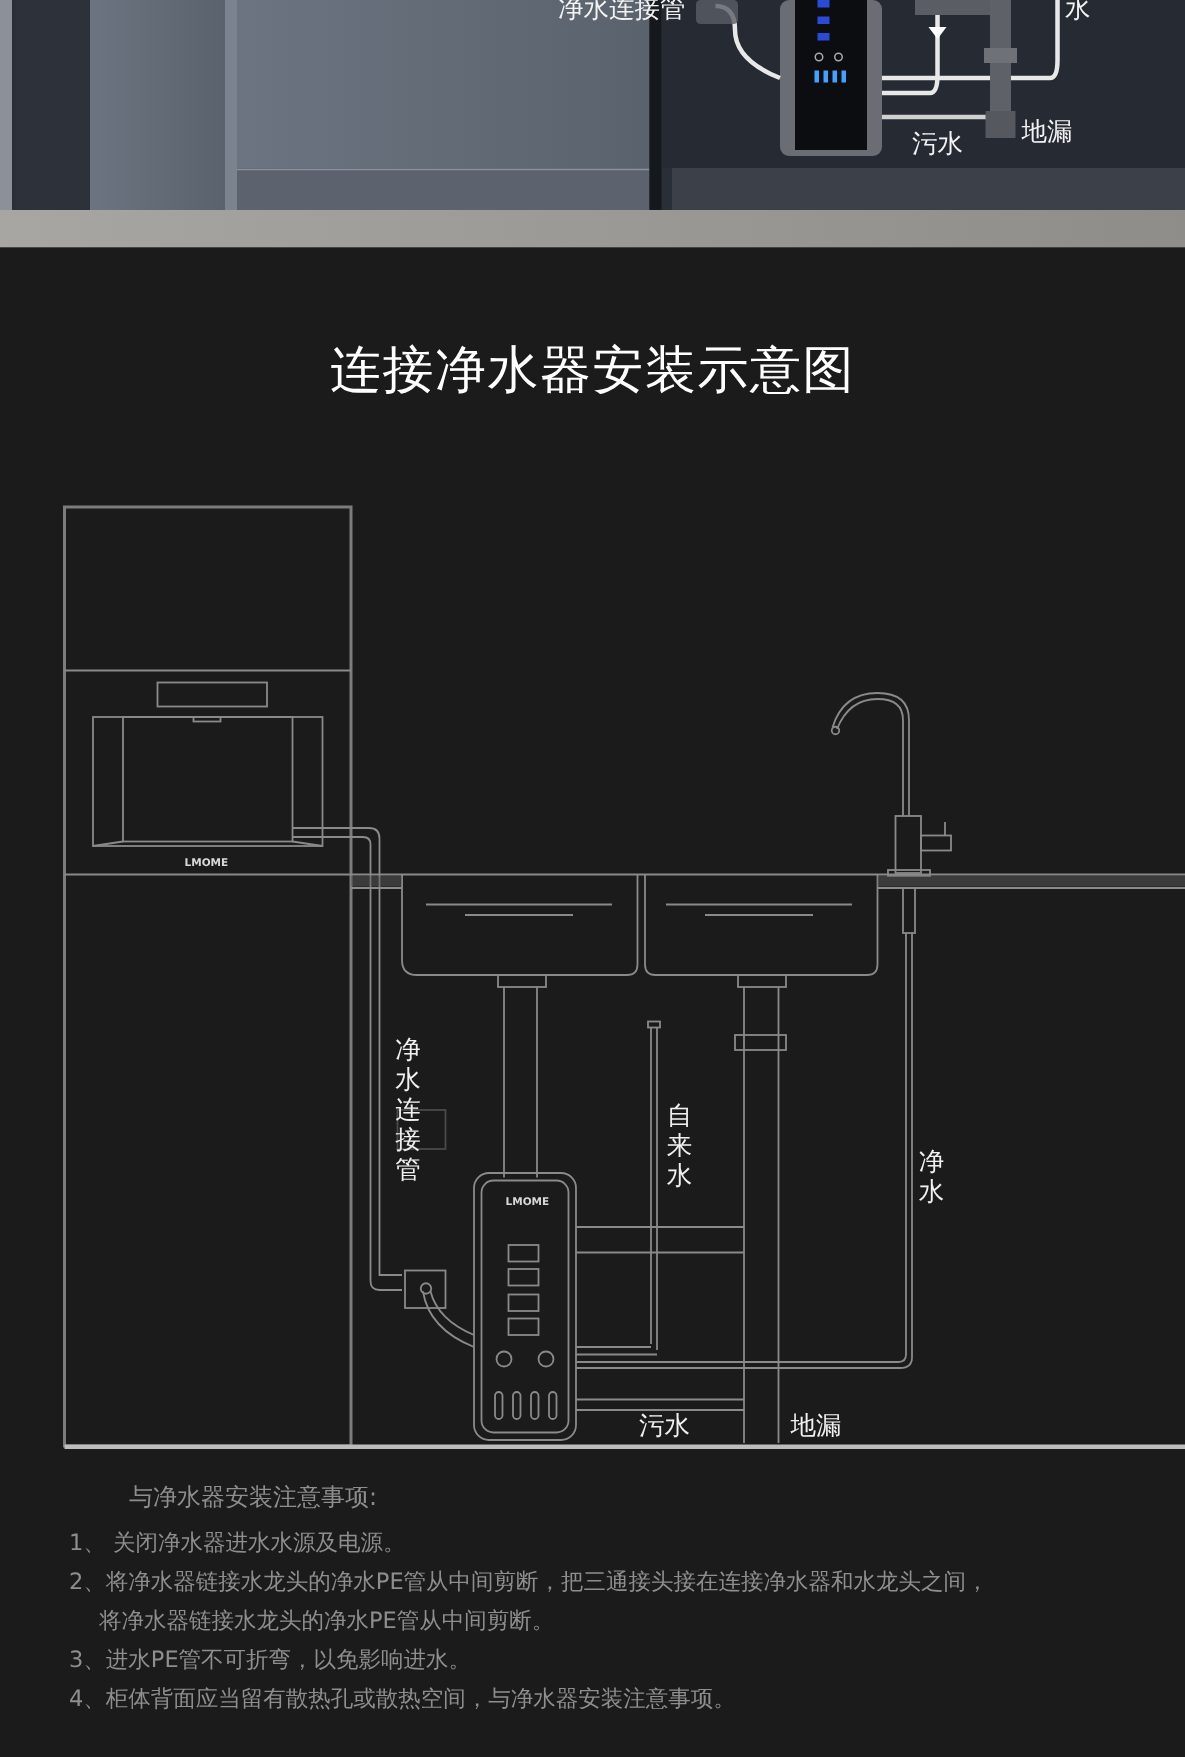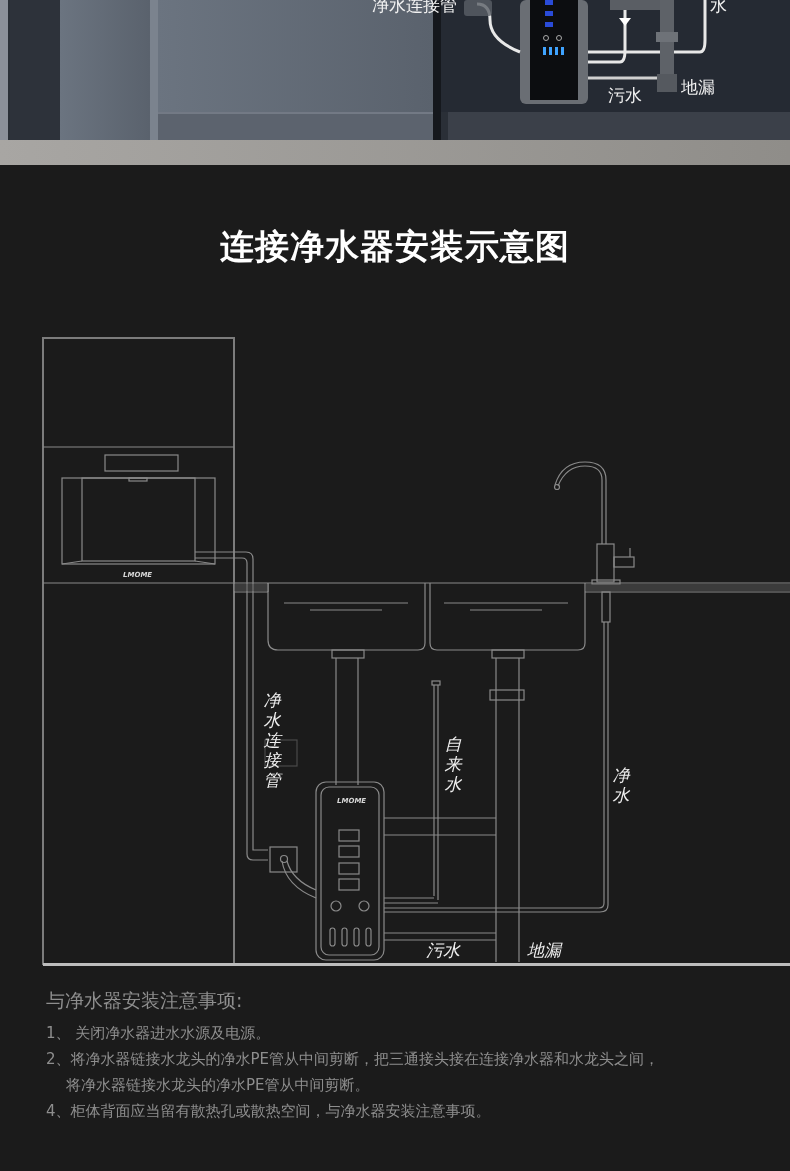--- a/index.html
+++ b/index.html
@@ -1,25 +1,25 @@
 <!DOCTYPE html>
 <html><head>
 <meta charset="utf-8">
 <style>
   html, body { margin: 0; padding: 0; }
   body { width: 790px; height: 1171px; background: #1b1b1b; overflow: hidden; position: relative; font-family: "DejaVu Sans", sans-serif; }
   .photo { position: absolute; left: 0; top: 0; width: 790px; height: 165px; overflow: hidden; background: #2a2f37; }
   .photo svg { position: absolute; left: 0; top: 0; }
   .photo-label { position: absolute; color: #f2f2f2; font-size: 17px; white-space: nowrap; }
-  .title { position: absolute; left: 0; width: 790px; top: 224px; text-align: center; color: #ffffff; font-size: 34px; font-weight: bold; letter-spacing: 1px; }
-  .diagram { position: absolute; left: 0; top: 330px; font-style: italic; }
+  .title { position: absolute; left: 0; width: 790px; top: 224px; text-align: center; color: #ffffff; font-size: 34px; font-weight: normal; letter-spacing: 1px; }
+  .diagram { position: absolute; left: 0; top: 330px; }
   .vlabel { position: absolute; color: #f0f0f0; font-size: 17px; line-height: 20px; width: 20px; text-align: center; word-break: break-all; }
   .hlabel { position: absolute; color: #f0f0f0; font-size: 17px; white-space: nowrap; }
   .notes { position: absolute; left: 46px; top: 988px; color: #8e8e8e; font-size: 15px; }
-  .notes .heading { font-size: 19px; margin-bottom: 6px; }
+  .notes .heading { font-size: 16px; margin-bottom: 6px; margin-left: 40px; }
   .notes .item { height: 26px; line-height: 26px; white-space: nowrap; }
   .notes .cont { padding-left: 20px; }
 </style>
 </head>
 <body>
 
 <div class="photo">
   <svg width="790" height="165">
     <defs>
       <linearGradient id="cab" x1="0" x2="1">
@@ -171,14 +171,15 @@
   <span class="vlabel" style="left:611px; top:422px;margin-top:13px;">净水</span>
   <span class="hlabel" style="left:426px; top:609px;">污水</span>
   <span class="hlabel" style="left:527px; top:609px;">地漏</span>
 </div>
 
 <div class="notes">
   <div class="heading">与净水器安装注意事项:</div>
   <div class="item"><span>1、</span><span> 关闭净水器进水水源及电源。</span></div>
   <div class="item"><span>2、</span><span>将净水器链接水龙头的净水PE管从中间剪断，把三通接头接在连接净水器和水龙头之间，</span></div>
   <div class="item cont"><span>将净水器链接水龙头的净水PE管从中间剪断。</span></div>
+  <div class="item"><span>3、</span><span>进水PE管不可折弯，以免影响进水。</span></div>
   <div class="item"><span>4、</span><span>柜体背面应当留有散热孔或散热空间，与净水器安装注意事项。</span></div>
 </div>
 
 </body></html>

